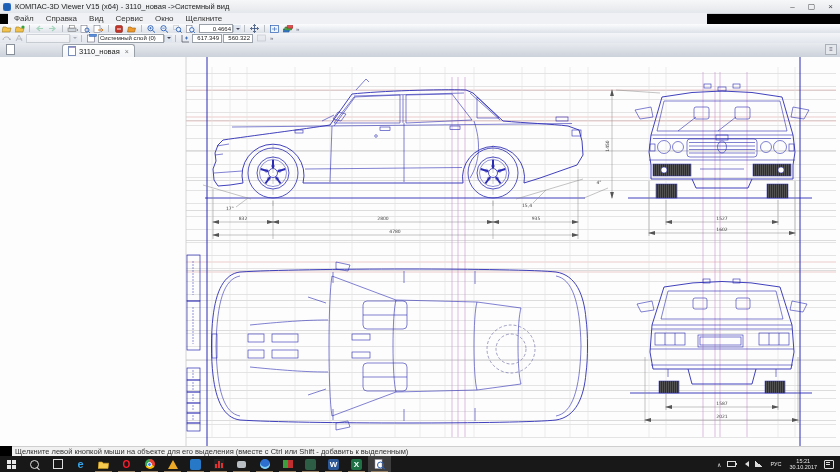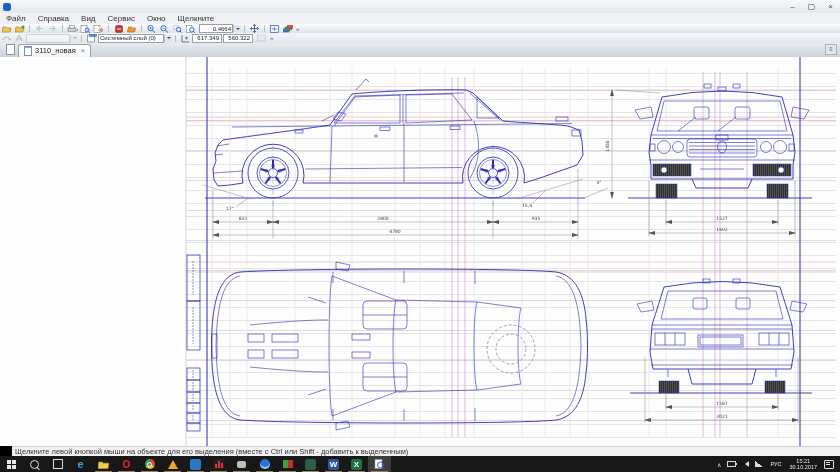--- a/index.html
+++ b/index.html
@@ -7,21 +7,21 @@
        font-family:"Liberation Sans","DejaVu Sans",sans-serif;-webkit-font-smoothing:antialiased;}
   .abs{position:absolute;}
 
   
   .titlebar{left:0;top:0;width:840px;height:13px;background:linear-gradient(#f6f7f8,#e4e7eb);
             border-bottom:1px solid #cfd3d8;display:flex;align-items:center;font-size:7.5px;color:#222;}
   .appicon{width:8px;height:8px;margin:0 4px 0 3px;background:#1d5fb4;border-radius:2px;
            box-shadow:inset 0 0 1px #9cc2ef;}
   .wbtns{margin-left:auto;display:flex;align-items:center;height:100%;}
   .wbtn{width:19px;text-align:center;font-size:8px;color:#444;line-height:13px;}
-  .menubar{left:0;top:13px;width:840px;height:11px;background:#f0f1f4;border-bottom:1px solid #0369a1;
+  .menubar{left:8px;top:13px;width:699px;height:11px;background:#f0f1f4;border-bottom:1px solid #0369a1;
            display:flex;align-items:center;font-size:8px;color:#333;}
   .menuitem{padding:0 6px;line-height:11px;}
 
   .toolbar1{left:0;top:24px;width:840px;height:9px;background:linear-gradient(#fbfcfd,#dde2e9);
             border-bottom:1px solid #c6cad1;display:flex;align-items:center;}
   .toolbar2{left:0;top:33px;width:840px;height:10px;background:linear-gradient(#f3f5f8,#e2e6ec);
             border-bottom:1px solid #c6cad1;display:flex;align-items:center;}
   .tbtn{width:11px;height:8px;margin:0 1px;display:flex;align-items:center;justify-content:center;}
   .tbtn svg{display:block;}
   .dis{opacity:.38;}
@@ -29,21 +29,21 @@
   .combo{background:#fff;border:1px solid #9aa0a8;height:7px;display:flex;align-items:center;
          font-size:6px;color:#222;padding:0 1px;}
   .carr{width:7px;height:7px;background:#dfe5ee;border-left:1px solid #b8bec6;display:flex;
         align-items:center;justify-content:center;}
   .carr:after{content:"";border:2px solid transparent;border-top-color:#445;margin-top:2px;}
   .field{background:#fff;border:1px solid #9aa0a8;height:7px;font-size:6px;color:#222;
          display:flex;align-items:center;justify-content:flex-end;padding:0 2px;}
   .ovf{font-size:6px;color:#667;margin:0 2px;}
 
   .tabbar{left:0;top:43px;width:840px;height:14px;background:linear-gradient(#e8ebf0,#ccd2db);
-          border-bottom:1px solid #aeb4bd;display:flex;align-items:center;}
+          border-bottom:1px solid #aeb4bd;display:flex;align-items:flex-end;gap:44px;}
   .syspage{width:7px;height:9px;background:#fff;border:1px solid #8a9099;margin:0 3px 2px 6px;}
   .tab{height:12px;background:linear-gradient(#ffffff,#f2f4f7);border:1px solid #9aa0a8;border-bottom:none;
        border-radius:3px 3px 0 0;display:flex;align-items:center;padding:0 5px;font-size:7.5px;color:#222;}
   .tabdoc{width:6px;height:8px;background:#fff;border:1px solid #7a8db8;margin-right:3px;
           box-shadow:inset 0 1px 0 #a9c; }
   .tabx{margin-left:5px;color:#777;font-size:7px;}
   .tabovf{margin-left:auto;margin-right:3px;margin-bottom:2px;width:10px;height:9px;background:#e4e7ec;
           border:1px solid #aab0b8;font-size:6px;color:#556;text-align:center;line-height:8px;}
 
   
@@ -93,20 +93,21 @@
   .lang{font-size:5.5px;margin:0 4px;}
   .clock{font-size:5.5px;line-height:6px;text-align:center;margin:0 4px;}
   .action{width:8px;height:7px;border:1px solid #ddd;border-radius:1px;margin:0 6px 0 3px;position:relative;}
   .action:after{content:"";position:absolute;left:1px;top:1px;width:4px;height:1px;background:#ddd;box-shadow:0 2px 0 #ddd;}
 </style>
 </head>
 <body>
 
 <div class="abs titlebar">
   <div class="appicon"></div>
+  <span>КОМПАС-3D Viewer V15 (x64) - 3110_новая -&gt;Системный вид</span>
   <div class="wbtns">
     <div class="wbtn">–</div>
     <div class="wbtn">▢</div>
     <div class="wbtn">×</div>
   </div>
 </div>
 
 <div class="abs menubar">
   <span class="menuitem">Файл</span>
   <span class="menuitem">Справка</span>

